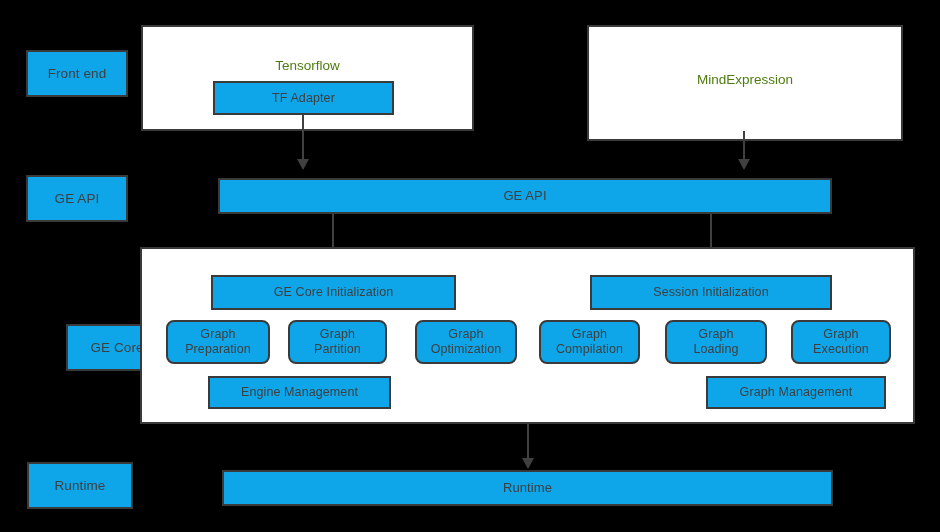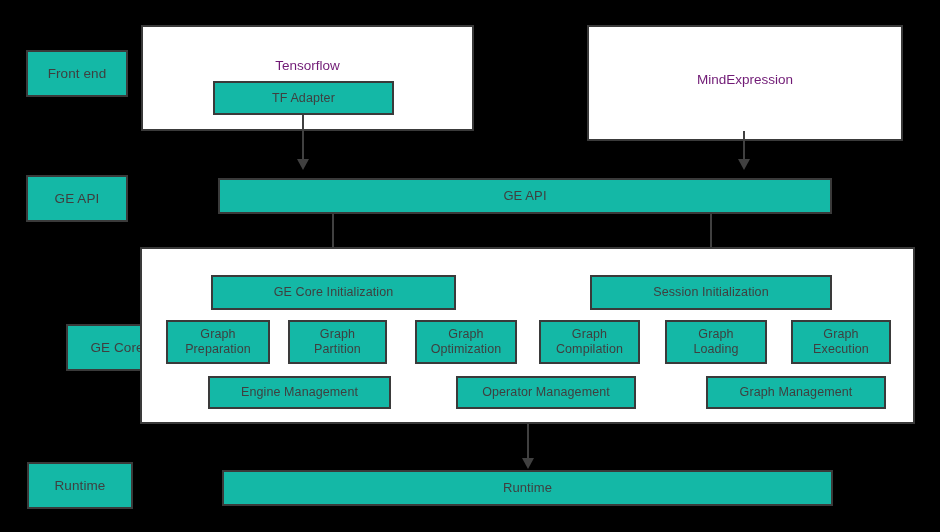--- a/index.html
+++ b/index.html
@@ -12,21 +12,21 @@
   }
   #canvas {
     position: relative;
     width: 940px;
     height: 532px;
     background: #000000;
     overflow: hidden;
   }
   .box {
     position: absolute;
-    background: #14b8a6;
+    background: #0ea5e9;
     border: 2px solid #3a3a3a;
     box-sizing: border-box;
     color: #3f3f3f;
     display: flex;
     align-items: center;
     justify-content: center;
     text-align: center;
     line-height: 1.18;
     font-size: 13px;
     letter-spacing: 0.1px;
@@ -38,32 +38,33 @@
     position: absolute;
     background: #ffffff;
     border: 2px solid #3a3a3a;
     box-sizing: border-box;
   }
   .group-title {
     position: absolute;
     left: 0;
     right: 0;
     text-align: center;
-    color: #701a75;
+    color: #4d7c0f;
     font-size: 13.5px;
   }
   .bar {
     font-size: 13px;
   }
   .sub {
     font-size: 12.5px;
   }
   .two-line {
     font-size: 12.5px;
     white-space: pre-line;
+    border-radius: 8px;
   }
   .mgmt {
     font-size: 12.5px;
     margin-left: 16px;
   }
   .conn {
     position: absolute;
     background: #404040;
   }
   .arrow-head {
@@ -161,23 +162,20 @@
 
   <div class="box two-line" style="left:791px; top:320px; width:100px; height:44px;">
     <span>Graph
 Execution</span>
   </div>
 
   <div class="box mgmt" style="left:192px; top:376px; width:183px; height:33px;">
     <span>Engine Management</span>
   </div>
 
-  <div class="box mgmt" style="left:440px; top:376px; width:180px; height:33px;">
-    <span>Operator Management</span>
-  </div>
 
   <div class="box mgmt" style="left:690px; top:376px; width:180px; height:33px;justify-content:center;">
     <span>Graph Management</span>
   </div>
 
   <div class="conn" style="left:527px; top:424px; width:2px; height:36px;"></div>
   <div class="arrow-head" style="left:522px; top:458px;"></div>
 
   <div class="box bar" style="left:222px; top:470px; width:611px; height:36px;">
     <span>Runtime</span>

